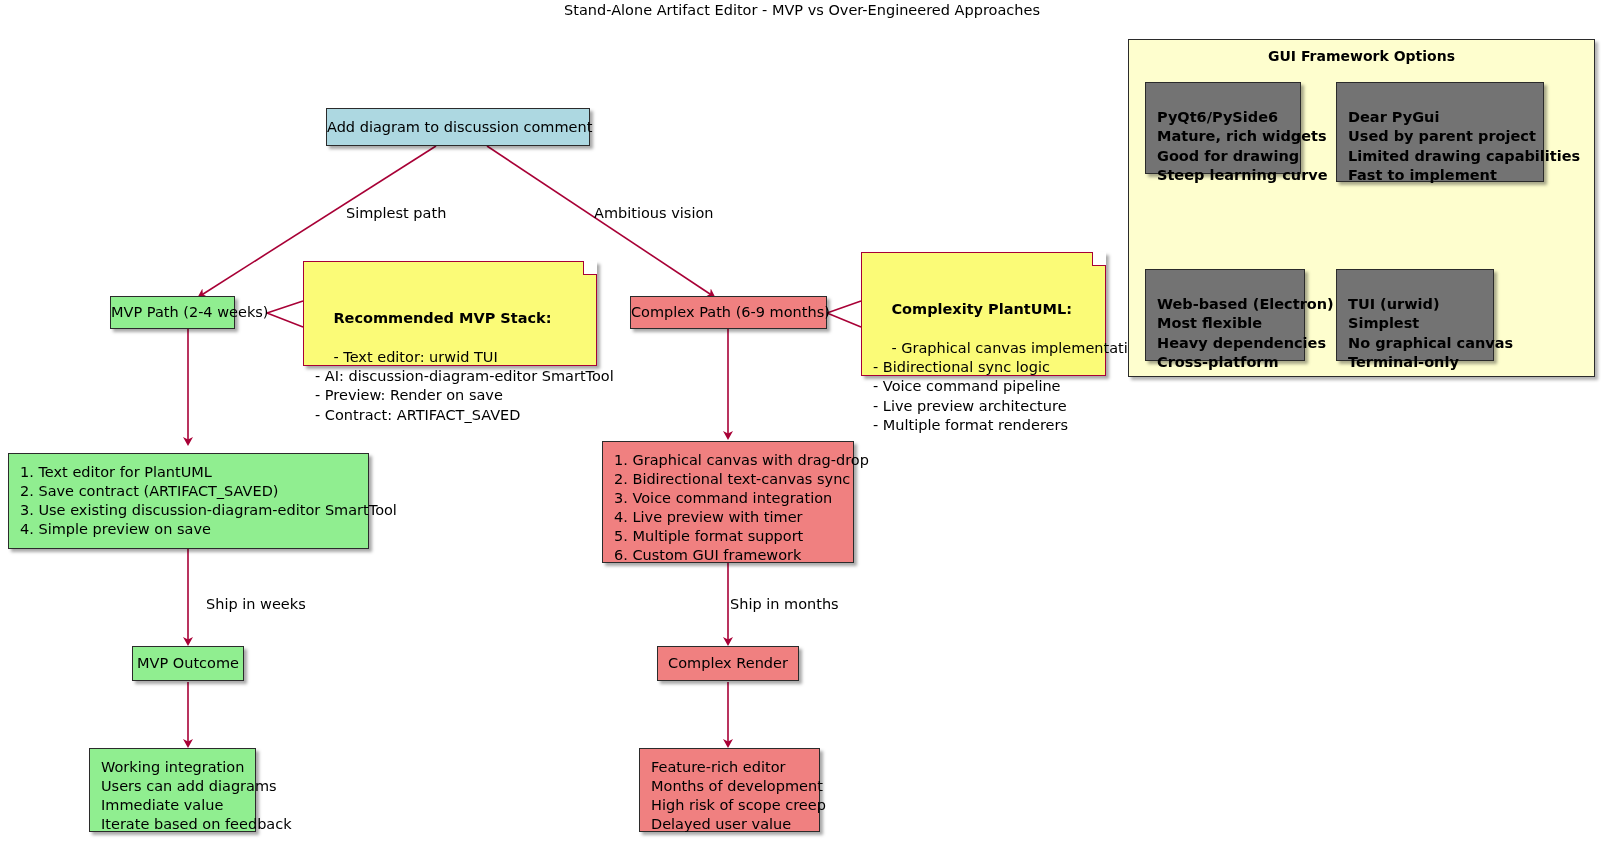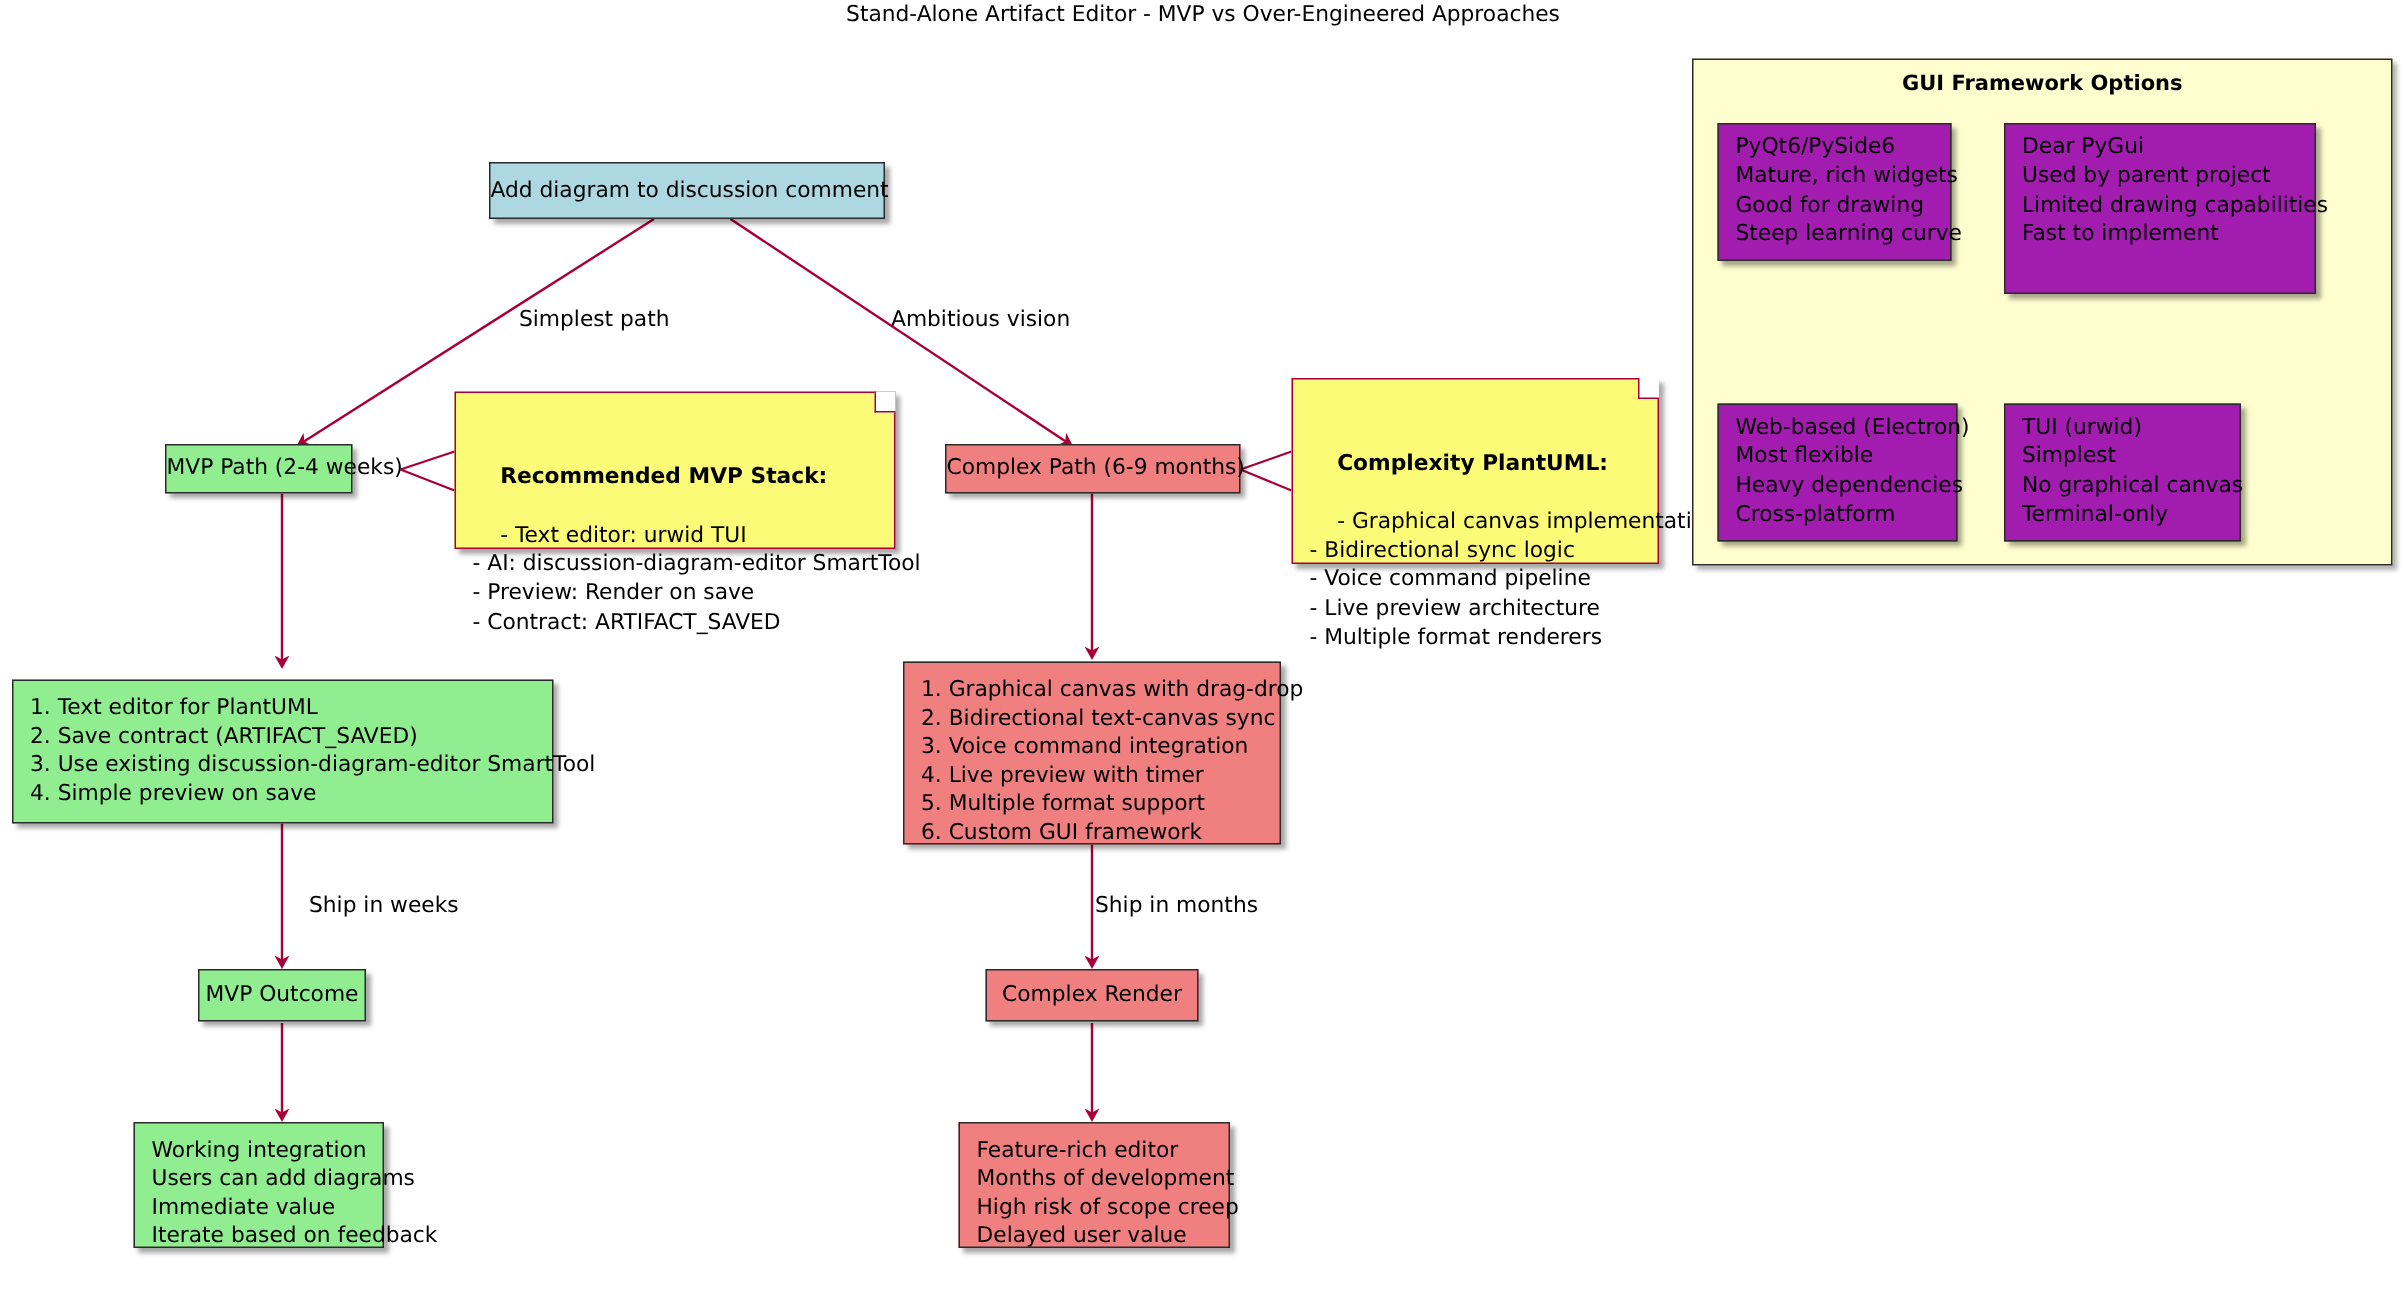--- a/index.html
+++ b/index.html
@@ -53,24 +53,24 @@
     position:absolute;box-sizing:border-box;
     background:#FEFECE;border:1.5px solid #2B2B2B;
     box-shadow:3px 3px 3px rgba(0,0,0,0.30);
   }
   .frame-title{
     position:absolute;left:0;top:8px;width:100%;text-align:center;
     font-size:14px;font-weight:bold;color:#000;white-space:pre;
   }
   .card{
     position:absolute;box-sizing:border-box;
-    background:#a21caf;border:1.5px solid #2B2B2B;
+    background:#737373;border:1.5px solid #2B2B2B;
     box-shadow:3px 3px 3px rgba(0,0,0,0.34);
-    font-size:14.5px;line-height:19.4px;padding:6px 11px;
-    white-space:pre;color:#000;
+    font-size:14.5px;line-height:19.4px;padding:25px 11px;
+    white-space:pre;color:#000;font-weight:bold;
   }
 
   .edgelabel{
     position:absolute;font-size:14.5px;color:#000;white-space:pre;
   }
 </style>
 </head>
 <body>
 
 <div id="canvas">
@@ -182,21 +182,21 @@
 
   <div class="frame" style="left:1128px;top:39px;width:467px;height:338px;">
     <div class="frame-title">GUI Framework Options</div>
   </div>
 
   <div class="card" style="left:1145px;top:82px;width:156px;height:92px;">PyQt6/PySide6
 Mature, rich widgets
 Good for drawing
 Steep learning curve</div>
 
-  <div class="card" style="left:1336px;top:82px;width:208px;height:114px;">Dear PyGui
+  <div class="card" style="left:1336px;top:82px;width:208px;height:100px;">Dear PyGui
 Used by parent project
 Limited drawing capabilities
 Fast to implement</div>
 
   <div class="card" style="left:1336px;top:269px;width:158px;height:92px;">TUI (urwid)
 Simplest
 No graphical canvas
 Terminal-only</div>
 
   <div class="card" style="left:1145px;top:269px;width:160px;height:92px;">Web-based (Electron)

